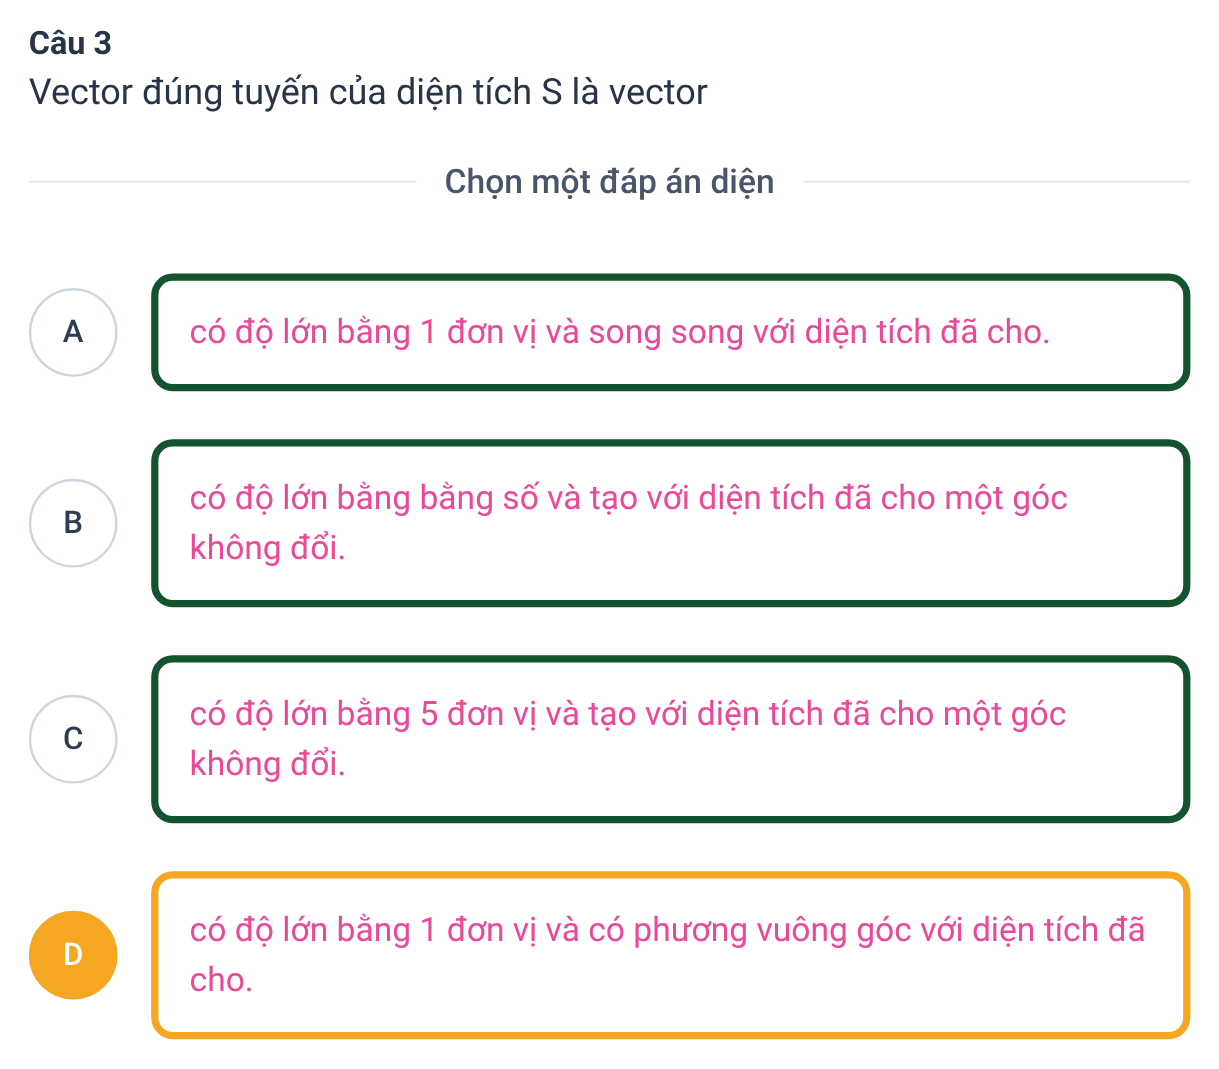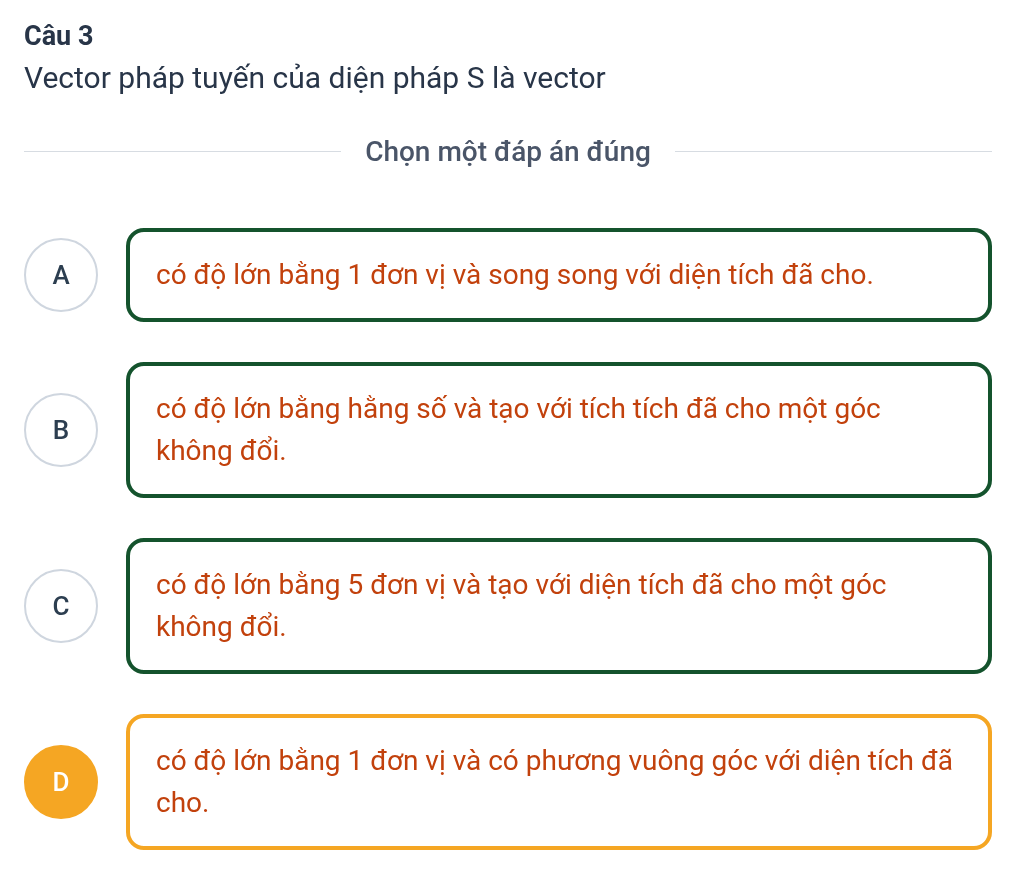--- a/index.html
+++ b/index.html
@@ -63,54 +63,54 @@
     flex-shrink: 0;
     background: #fff;
   }
   .option-row.selected .option-letter {
     background: #f5a623;
     border-color: #f5a623;
     color: #fff;
   }
   .option-text {
     flex: 1;
-    border: 4px solid #14532d;
+    border: 6px solid #14532d;
     border-radius: 18px;
     padding: 22px 26px;
     font-size: 28px;
-    color: #c2410c;
+    color: #ec4899;
     line-height: 1.5;
     background: #fff;
   }
   .option-row.selected .option-text {
     border-color: #f5a623;
   }
 </style>
 </head>
 <body>
 
 <div class="question-number">Câu 3</div>
-<div class="question-text">Vector pháp tuyến của diện pháp S là vector</div>
+<div class="question-text">Vector đúng tuyến của diện tích S là vector</div>
 
 <div class="divider-wrap">
   <div class="divider-line"></div>
-  <div class="divider-text">Chọn một đáp án đúng</div>
+  <div class="divider-text">Chọn một đáp án diện</div>
   <div class="divider-line"></div>
 </div>
 
 <div class="options">
 
   <div class="option-row">
     <div class="option-letter">A</div>
     <div class="option-text">có độ lớn bằng 1 đơn vị và song song với diện tích đã cho.</div>
   </div>
 
   <div class="option-row">
     <div class="option-letter">B</div>
-    <div class="option-text">có độ lớn bằng hằng số và tạo với tích tích đã cho một góc không đổi.</div>
+    <div class="option-text">có độ lớn bằng bằng số và tạo với diện tích đã cho một góc không đổi.</div>
   </div>
 
   <div class="option-row">
     <div class="option-letter">C</div>
     <div class="option-text">có độ lớn bằng 5 đơn vị và tạo với diện tích đã cho một góc không đổi.</div>
   </div>
 
   <div class="option-row selected">
     <div class="option-letter">D</div>
     <div class="option-text">có độ lớn bằng 1 đơn vị và có phương vuông góc với diện tích đã cho.</div>

